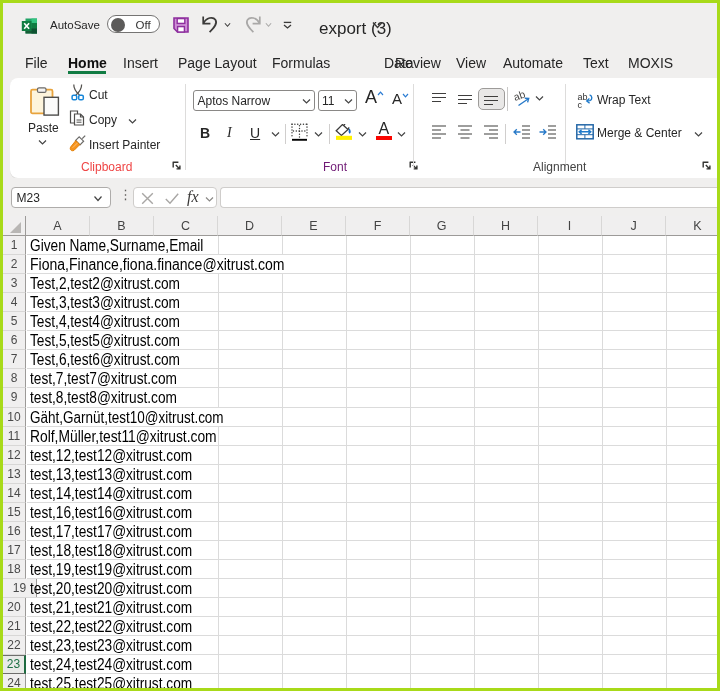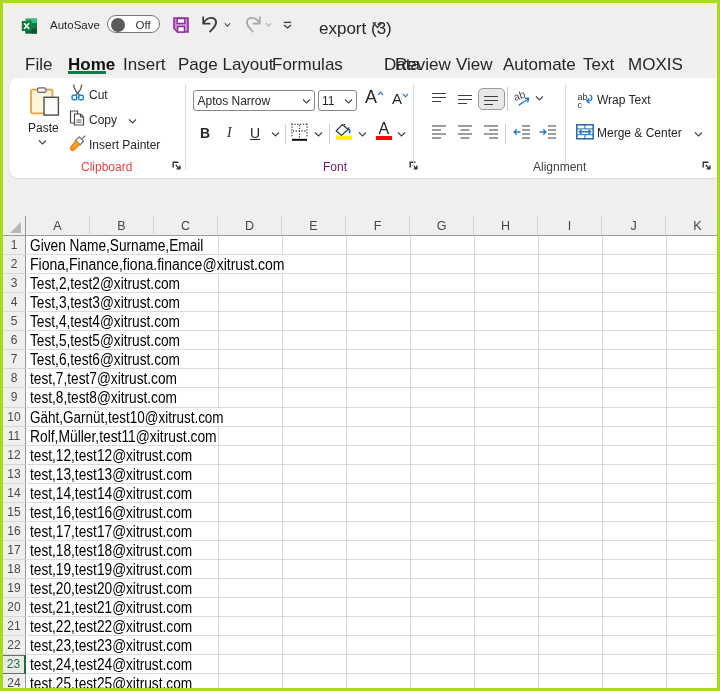--- a/index.html
+++ b/index.html
@@ -61,21 +61,21 @@
     <svg class="abs" style="left:280px; top:16px;" width="9" height="10" viewBox="0 0 9 10">
       <path d="M0.8 3.4 H8.2" stroke="#3b3a39" stroke-width="1.3"></path>
       <path d="M1 6 L4.5 9 L8 6" fill="none" stroke="#3b3a39" stroke-width="1.3"></path>
     </svg>
     <div class="abs" style="left:316px; top:15.5px; font-size:17px; color:#262626;">export (3)</div>
     <svg class="abs" style="left:368px; top:17px;" width="13" height="10" viewBox="0 0 13 10">
         <path d="M2 2.5 L6.5 7.5 L11 2.5" fill="none" stroke="#3b3a39" stroke-width="1.4"></path>
       </svg>
   </div>
 
-  <div id="tabs" class="abs" style="left:3px; top:44px; width:714px; height:34px; font-size:17px; color:#262626;padding-left:16px;">
+  <div id="tabs" class="abs" style="left:3px; top:44px; width:714px; height:34px; font-size:14px; color:#262626;padding-left:16px;">
     <div class="abs" style="left:22px; top:11px;">File</div>
     <div class="abs" style="left:65px; top:11px; font-weight:bold; color:#0f0f0f;">Home</div>
     <div class="abs" style="left:65px; top:27px; width:38px; height:2.5px; background:#117c43;"></div>
     <div class="abs" style="left:120px; top:11px;">Insert</div>
     <div class="abs" style="left:175px; top:11px;">Page Layout</div>
     <div class="abs" style="left:269px; top:11px;">Formulas</div>
     <div class="abs" style="left:343px; top:11px;margin-left:38px;">Data</div>
     <div class="abs" style="left:392px; top:11px;">Review</div>
     <div class="abs" style="left:453px; top:11px;">View</div>
     <div class="abs" style="left:500px; top:11px;">Automate</div>
@@ -257,20 +257,45 @@
     <svg class="abs" style="left:684px; top:53px;" width="9" height="7" viewBox="0 0 9 7">
         <path d="M1 1.5 L4.5 5 L8 1.5" fill="none" stroke="#444" stroke-width="1.2"></path>
       </svg>
     <div class="abs" style="left:523px; top:82px; font-size:12px; color:#444;">Alignment</div>
     <svg class="abs" style="left:692px; top:83px;" width="9" height="9" viewBox="0 0 9 9">
       <path d="M0.8 1.2 H6.4 M1.2 0.8 V6.4" stroke="#323230" stroke-width="1.4" fill="none"></path>
       <path d="M3.8 4 L7.2 7.4 M7.9 4.6 V7.9 H4.5" stroke="#323230" stroke-width="1.4" fill="none"></path>
     </svg>
   </div>
 
+  <div id="fbar" class="abs" style="left:3px; top:178px; width:714px; height:38px; background:#F0EFEE;">
+
+    <div class="abs" style="left:8px; top:9px; width:100px; height:21px; background:#fff; border:1px solid #aeacaa; border-radius:4px;">
+      <div class="abs" style="left:4.5px; top:3px; font-size:12px; color:#262626;">M23</div>
+      <svg class="abs" style="left:81px; top:7px;" width="10" height="8" viewBox="0 0 10 8">
+          <path d="M1.5 1.5 L5 5.5 L8.5 1.5" fill="none" stroke="#444" stroke-width="1.2"></path>
+        </svg>
+    </div>
+    <div class="abs" style="left:116px; top:9px; color:#605e5c; font-size:13px; letter-spacing:0;">⋮</div>
+
+    <div class="abs" style="left:130px; top:9px; width:84px; height:21px; background:#fff; border:1px solid #cfcdcb; border-radius:4px;">
+      <svg class="abs" style="left:6px; top:3px;" width="15" height="15" viewBox="0 0 15 15">
+          <path d="M2.2 2.2 L12.8 12.8 M12.8 2.2 L2.2 12.8" stroke="#a8a6a4" stroke-width="1.4"></path>
+        </svg>
+      <svg class="abs" style="left:30px; top:3px;" width="16" height="15" viewBox="0 0 16 15">
+          <path d="M1.8 8 L6 12.2 L14.2 2.8" fill="none" stroke="#a8a6a4" stroke-width="1.4"></path>
+        </svg>
+      <div class="abs" style="left:53px; top:-0.5px; font-size:16px; font-style:italic; font-family:'Liberation Serif',serif; color:#3b3a39;">fx</div>
+      <svg class="abs" style="left:71px; top:8px;" width="9" height="7" viewBox="0 0 9 7">
+          <path d="M1 1.5 L4.5 5 L8 1.5" fill="none" stroke="#8a8886" stroke-width="1.2"></path>
+        </svg>
+    </div>
+
+    <div class="abs" style="left:217px; top:9px; width:497px; height:21px; background:#fff; border:1px solid #cfcdcb; border-radius:4px 0 0 4px; border-right:none;"></div>
+  </div>
 
   <div id="sheet" class="abs" style="left:3px; top:216px; width:714px; height:472px; background:#fff;">
       <div class="abs" style="left:0;top:0;width:23px;height:20px;background:#F0EFEF;border-right:1px solid #9c9a98;border-bottom:1px solid #9c9a98;">
         <svg class="abs" style="left:7px;top:6px;" width="12" height="11" viewBox="0 0 12 11">
           <path d="M11 0 V11 H0 Z" fill="#b8b6b4"></path>
         </svg>
       </div>
       <div class="abs" style="left:23px;top:0;width:64px;height:20px;background:#F0EFEF;border-right:1px solid #d8d7d6;border-bottom:1px solid #9c9a98;font-size:12.5px;color:#444;text-align:center;line-height:20px;">A</div>
       <div class="abs" style="left:87px;top:0;width:64px;height:20px;background:#F0EFEF;border-right:1px solid #d8d7d6;border-bottom:1px solid #9c9a98;font-size:12.5px;color:#444;text-align:center;line-height:20px;">B</div>
       <div class="abs" style="left:151px;top:0;width:64px;height:20px;background:#F0EFEF;border-right:1px solid #d8d7d6;border-bottom:1px solid #9c9a98;font-size:12.5px;color:#444;text-align:center;line-height:20px;">C</div>
@@ -470,21 +495,21 @@
       <div class="abs" style="left:24px;top:362.08px;width:690px;height:1px;background:#dbdbdb;"></div>
       <div class="abs" style="left:215px;top:344.02px;width:1px;height:18.06px;background:#dbdbdb;"></div>
       <div class="abs" style="left:279px;top:344.02px;width:1px;height:18.06px;background:#dbdbdb;"></div>
       <div class="abs" style="left:343px;top:344.02px;width:1px;height:18.06px;background:#dbdbdb;"></div>
       <div class="abs" style="left:407px;top:344.02px;width:1px;height:18.06px;background:#dbdbdb;"></div>
       <div class="abs" style="left:471px;top:344.02px;width:1px;height:18.06px;background:#dbdbdb;"></div>
       <div class="abs" style="left:535px;top:344.02px;width:1px;height:18.06px;background:#dbdbdb;"></div>
       <div class="abs" style="left:599px;top:344.02px;width:1px;height:18.06px;background:#dbdbdb;"></div>
       <div class="abs" style="left:663px;top:344.02px;width:1px;height:18.06px;background:#dbdbdb;"></div>
       <div class="abs" style="left:27px;top:344.02px;height:19.06px;line-height:19.06px;font-size:16px;color:#000;white-space:nowrap;transform:scaleX(0.855);transform-origin:0 50%;">test,19,test19@xitrust.com</div>
-      <div class="abs" style="left:0;top:363.08px;width:23px;height:19.06px;background:#F0EFEF;border-right:1px solid #9c9a98;border-bottom:1px solid #d8d7d6;font-size:12px;color:#4a4a4a;text-align:center;line-height:19.06px;">19</div>
+      <div class="abs" style="left:0;top:363.08px;width:34px;height:19.06px;background:#F0EFEF;border-right:1px solid #9c9a98;border-bottom:1px solid #d8d7d6;font-size:12px;color:#4a4a4a;text-align:center;line-height:19.06px;">19</div>
       <div class="abs" style="left:24px;top:381.14px;width:690px;height:1px;background:#dbdbdb;"></div>
       <div class="abs" style="left:215px;top:363.08px;width:1px;height:18.06px;background:#dbdbdb;"></div>
       <div class="abs" style="left:279px;top:363.08px;width:1px;height:18.06px;background:#dbdbdb;"></div>
       <div class="abs" style="left:343px;top:363.08px;width:1px;height:18.06px;background:#dbdbdb;"></div>
       <div class="abs" style="left:407px;top:363.08px;width:1px;height:18.06px;background:#dbdbdb;"></div>
       <div class="abs" style="left:471px;top:363.08px;width:1px;height:18.06px;background:#dbdbdb;"></div>
       <div class="abs" style="left:535px;top:363.08px;width:1px;height:18.06px;background:#dbdbdb;"></div>
       <div class="abs" style="left:599px;top:363.08px;width:1px;height:18.06px;background:#dbdbdb;"></div>
       <div class="abs" style="left:663px;top:363.08px;width:1px;height:18.06px;background:#dbdbdb;"></div>
       <div class="abs" style="left:27px;top:363.08px;height:19.06px;line-height:19.06px;font-size:16px;color:#000;white-space:nowrap;transform:scaleX(0.855);transform-origin:0 50%;">test,20,test20@xitrust.com</div>

